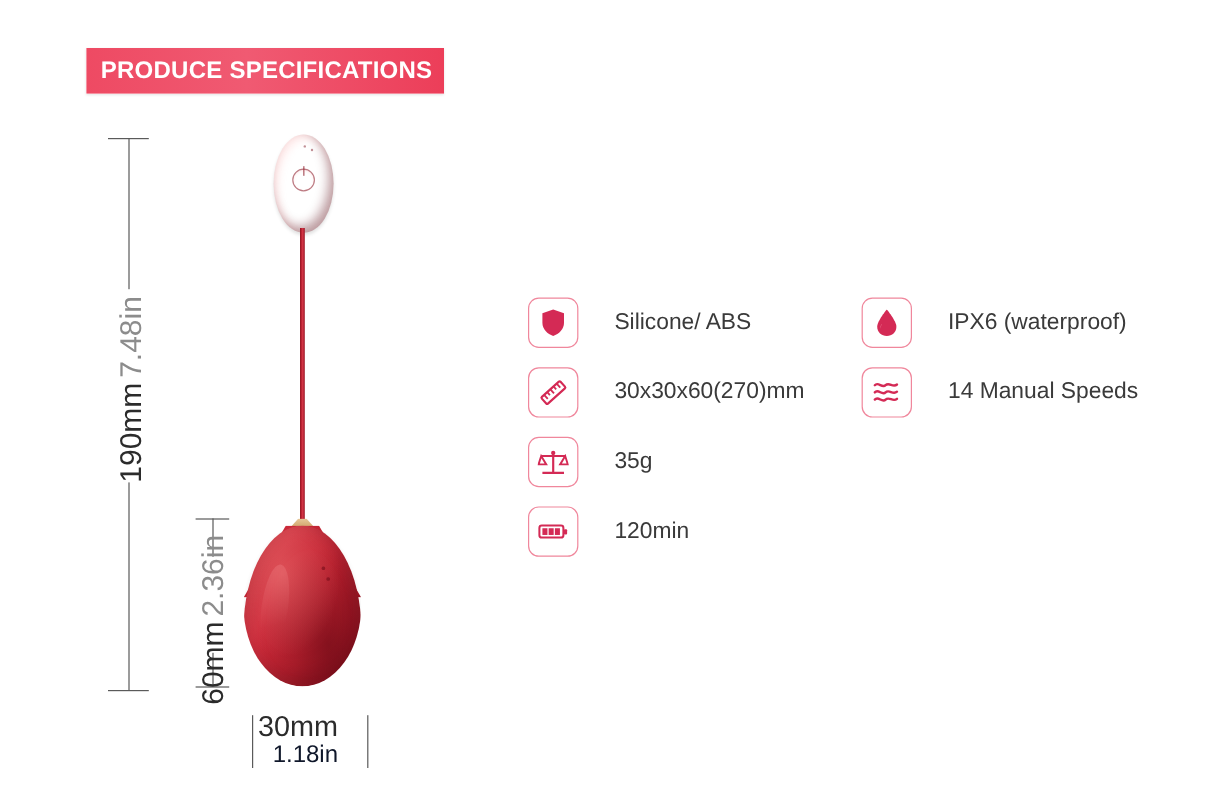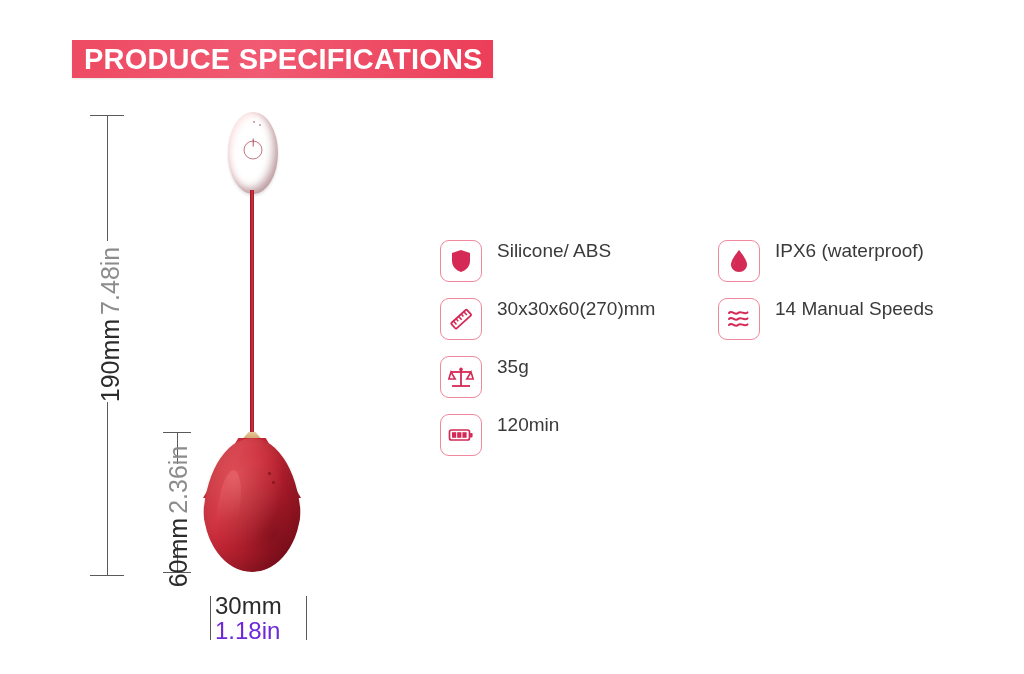--- a/index.html
+++ b/index.html
@@ -22,21 +22,21 @@
     top: 40px;
     height: 38px;
     padding: 0 10px 0 12px;
     display: flex;
     align-items: center;
     background: linear-gradient(90deg, #ee4a63 0%, #f05a72 45%, #ec3e59 100%);
     box-shadow: 0 1px 2px rgba(0,0,0,0.10);
   }
   .title-banner .title-text {
     color: #ffffff;
-    font-size: 29px;
+    font-size: 20px;
     font-weight: bold;
     letter-spacing: 0.2px;
     line-height: 1;
     white-space: nowrap;
     font-family: "Liberation Sans", sans-serif;
   }
 
   
   .product-area {
     position: absolute;
@@ -189,48 +189,49 @@
   .dim-label-vert .in {
     font-size: 25px;
     color: #8c8c8c;
     font-family: "Liberation Sans", sans-serif;
   }
 
   .dim-label-h {
     position: absolute;
     line-height: 1.04;
     white-space: nowrap;
+    text-align: right;
   }
   .dim-label-h .mm {
     font-size: 24px;
     color: #2b2b2b;
     display: block;
     font-family: "Liberation Sans", sans-serif;
   }
   .dim-label-h .in {
-    font-size: 24px;
-    color: #6d28d9;
+    font-size: 20px;
+    color: #0f172a;
     display: block;
     font-family: "Liberation Sans", sans-serif;
   }
 
   
   .spec-col {
     position: absolute;
     display: flex;
     flex-direction: column;
   }
   .spec-col-left  { left: 440px; top: 240px; }
   .spec-col-right { left: 718px; top: 240px; }
 
   .spec-row {
     display: flex;
-    align-items: flex-start;
+    align-items: center;
     height: 58px;
-    gap: 15px;
+    gap: 30px;
   }
   .spec-icon {
     width: 42px;
     height: 42px;
     min-width: 42px;
     border: 1.4px solid #f0879c;
     border-radius: 9px;
     display: flex;
     align-items: center;
     justify-content: center;

